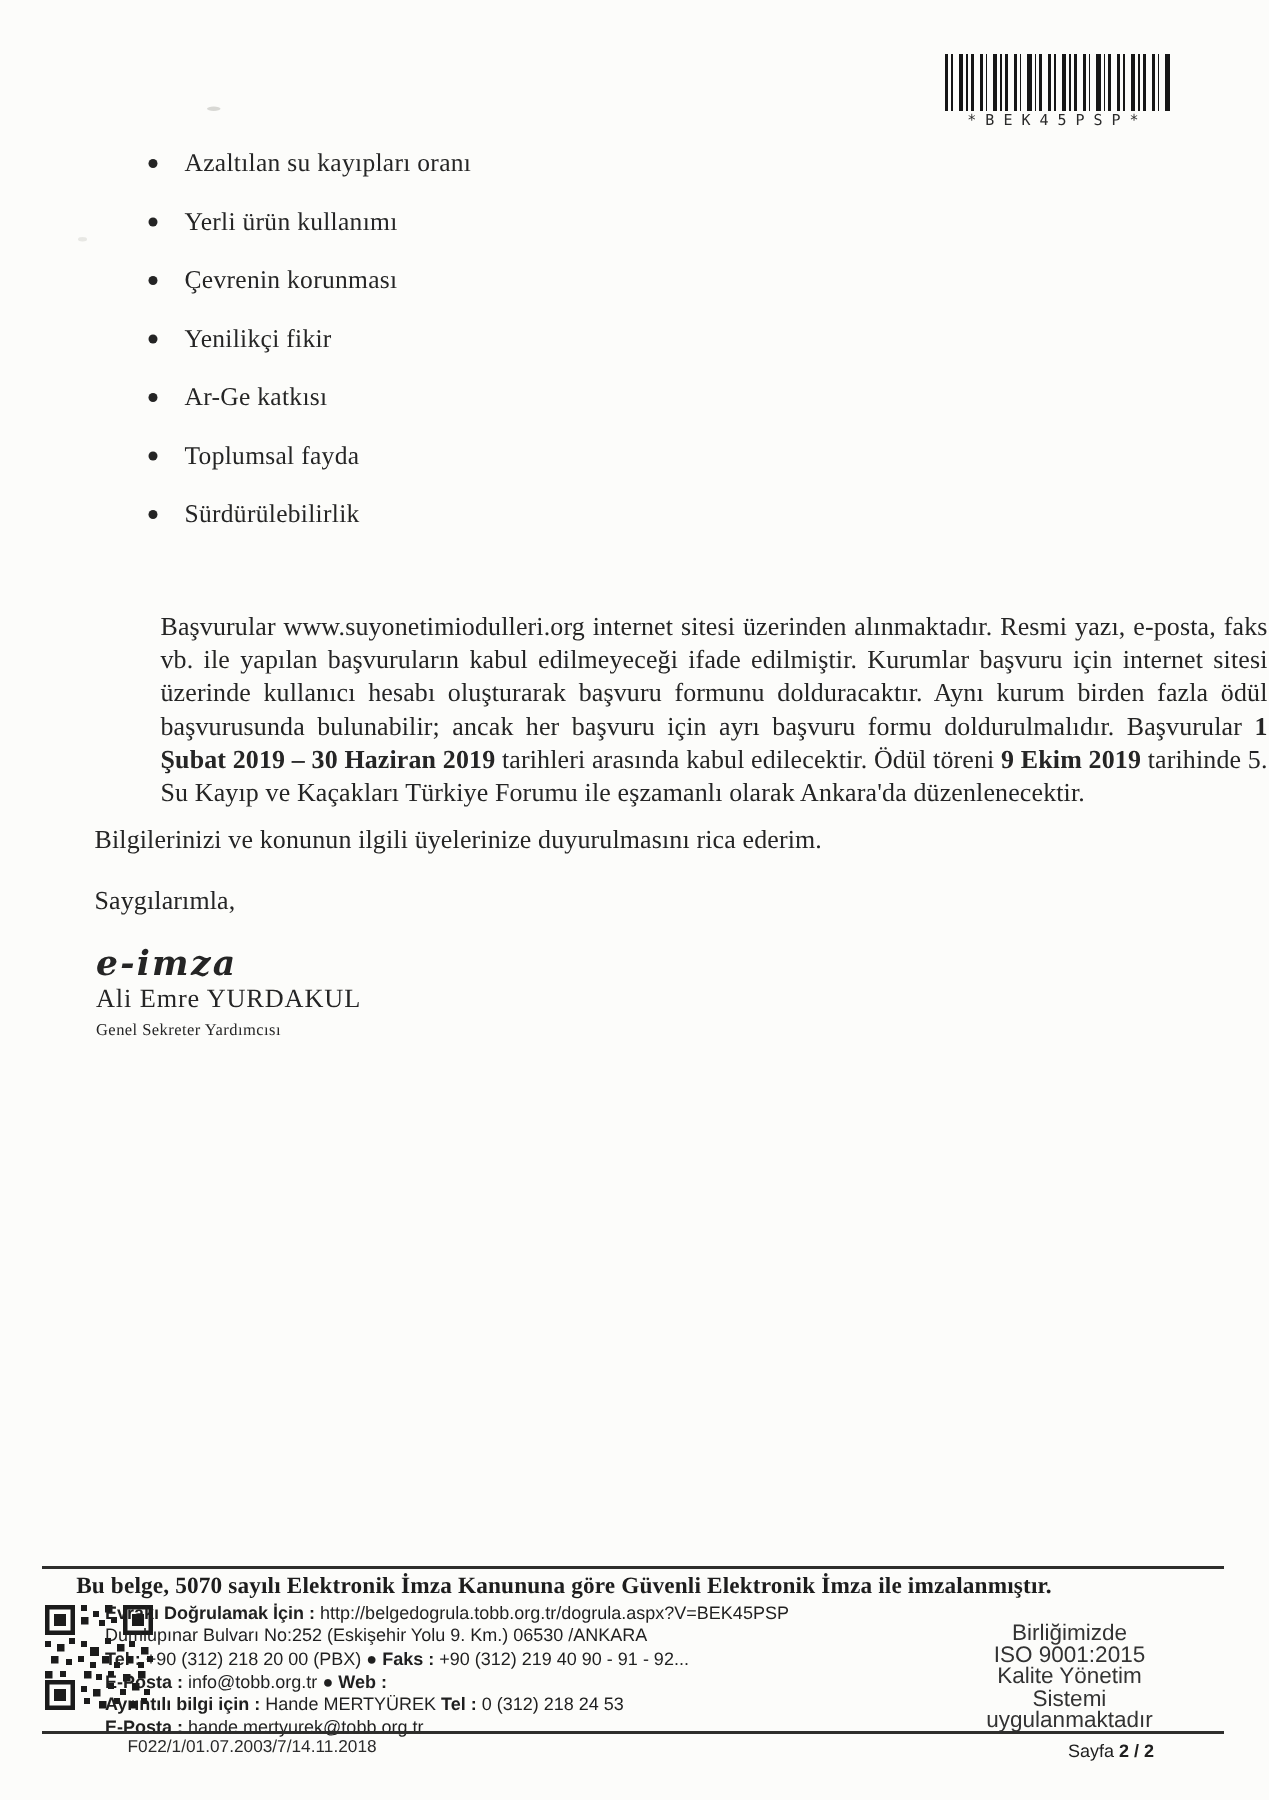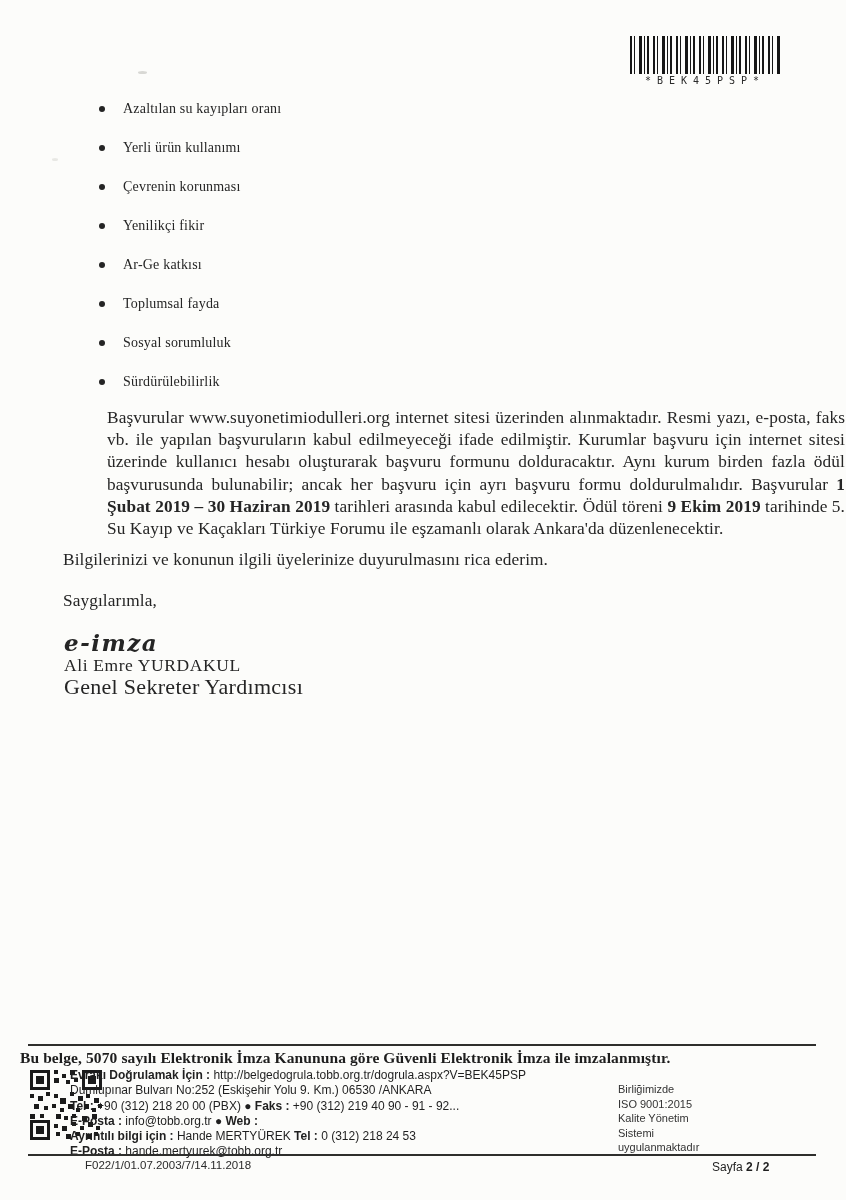--- a/index.html
+++ b/index.html
@@ -31,62 +31,62 @@
   .barcode-label{
     margin-top:1px;
     font-family:"DejaVu Sans Mono", monospace;
     font-size:10px;letter-spacing:6px;color:#2a2a2a;white-space:nowrap;
   }
 
   
   .bullets{position:absolute;left:99px;top:98px;margin:0;padding:0;list-style:none;}
   .bullets li{
     position:relative;margin:0 0 17px 0;padding-left:24px;
-    font-size:14px;line-height:22px;letter-spacing:.2px;
+    font-size:17px;line-height:22px;letter-spacing:.2px;
   }
   .bullets li .dot{
     position:absolute;left:0;top:8px;width:6px;height:6px;border-radius:50%;background:#242424;
   }
 
   
   .para{position:absolute;left:63px;width:738px;margin:0;font-size:17.3px;line-height:22.2px;letter-spacing:.1px;}
   .justified{text-align:justify;margin-left:44px;}
   .p-main{top:407px;}
   .p-info{top:549px;}
   .p-close{top:590px;}
   .para b{font-weight:bold;}
 
   
   .sig{position:absolute;left:64px;top:632px;}
   .sig .eimza{
     font-style:italic;font-weight:bold;font-size:23px;letter-spacing:1.5px;
     font-family:"DejaVu Serif", serif;line-height:22px;
   }
   .sig .name{font-size:17.5px;line-height:22px;letter-spacing:.6px;}
-  .sig .title{font-size:22px;line-height:22px;letter-spacing:.3px;}
+  .sig .title{font-size:11px;line-height:22px;letter-spacing:.3px;}
 
   
   .rule{position:absolute;height:2px;background:#2e2e2c;}
   .rule-top{left:28px;right:30px;top:1044px;}
   .rule-bottom{left:28px;right:30px;top:1154px;height:2px;}
   .legal{
-    position:absolute;left:20px;top:1049px;width:712px;text-align:left;
+    position:absolute;left:20px;top:1049px;width:712px;text-align:center;
     font-weight:bold;font-size:15.5px;letter-spacing:.1px;color:#1d1d1d;
   }
   .qr{position:absolute;left:30px;top:1070px;}
   .contact{
     position:absolute;left:70px;top:1068px;width:630px;
     font-family:"Liberation Sans", sans-serif;
     font-size:12px;line-height:15.3px;color:#1f1f1f;
   }
   .contact b{font-weight:bold;}
   .iso{
-    position:absolute;left:618px;top:1082px;width:150px;text-align:left;
+    position:absolute;left:638px;top:1082px;width:150px;text-align:center;
     font-family:"Liberation Sans", sans-serif;
-    font-size:11px;line-height:14.6px;color:#333;
+    font-size:15px;line-height:14.6px;color:#333;
   }
   .formcode{
     position:absolute;left:85px;top:1159px;
     font-family:"Liberation Sans", sans-serif;font-size:11.5px;color:#2a2a2a;
   }
   .pageno{
     position:absolute;left:712px;top:1160px;
     font-family:"Liberation Sans", sans-serif;font-size:12px;color:#1f1f1f;
   }
   .pageno b{font-weight:bold;}
@@ -104,21 +104,20 @@
     <div class="barcode-label">*BEK45PSP*</div>
   </div>
 
   <ul class="bullets">
     <li><span class="dot"></span><span>Azaltılan su kayıpları oranı</span></li>
     <li><span class="dot"></span><span>Yerli ürün kullanımı</span></li>
     <li><span class="dot"></span><span>Çevrenin korunması</span></li>
     <li><span class="dot"></span><span>Yenilikçi fikir</span></li>
     <li><span class="dot"></span><span>Ar-Ge katkısı</span></li>
     <li><span class="dot"></span><span>Toplumsal fayda</span></li>
-    <li><span class="dot"></span><span>Sosyal sorumluluk</span></li>
     <li><span class="dot"></span><span>Sürdürülebilirlik</span></li>
   </ul>
 
   <p class="para justified p-main"><span>Başvurular  www.suyonetimiodulleri.org internet sitesi üzerinden alınmaktadır. Resmi yazı, e-posta, faks vb. ile yapılan başvuruların kabul edilmeyeceği ifade edilmiştir. Kurumlar başvuru için internet sitesi üzerinde kullanıcı hesabı oluşturarak başvuru formunu dolduracaktır. Aynı kurum birden fazla ödül başvurusunda bulunabilir; ancak her başvuru için ayrı başvuru formu doldurulmalıdır. Başvurular </span><b>1 Şubat 2019 – 30 Haziran 2019</b><span> tarihleri arasında kabul edilecektir. Ödül töreni </span><b>9 Ekim 2019</b><span> tarihinde 5. Su Kayıp ve Kaçakları Türkiye Forumu ile eşzamanlı olarak Ankara'da düzenlenecektir.</span></p>
 
   <p class="para p-close">Saygılarımla,</p>
 
   <p class="para p-info">Bilgilerinizi ve konunun ilgili üyelerinize duyurulmasını rica ederim.</p>
 
   <div class="sig">

